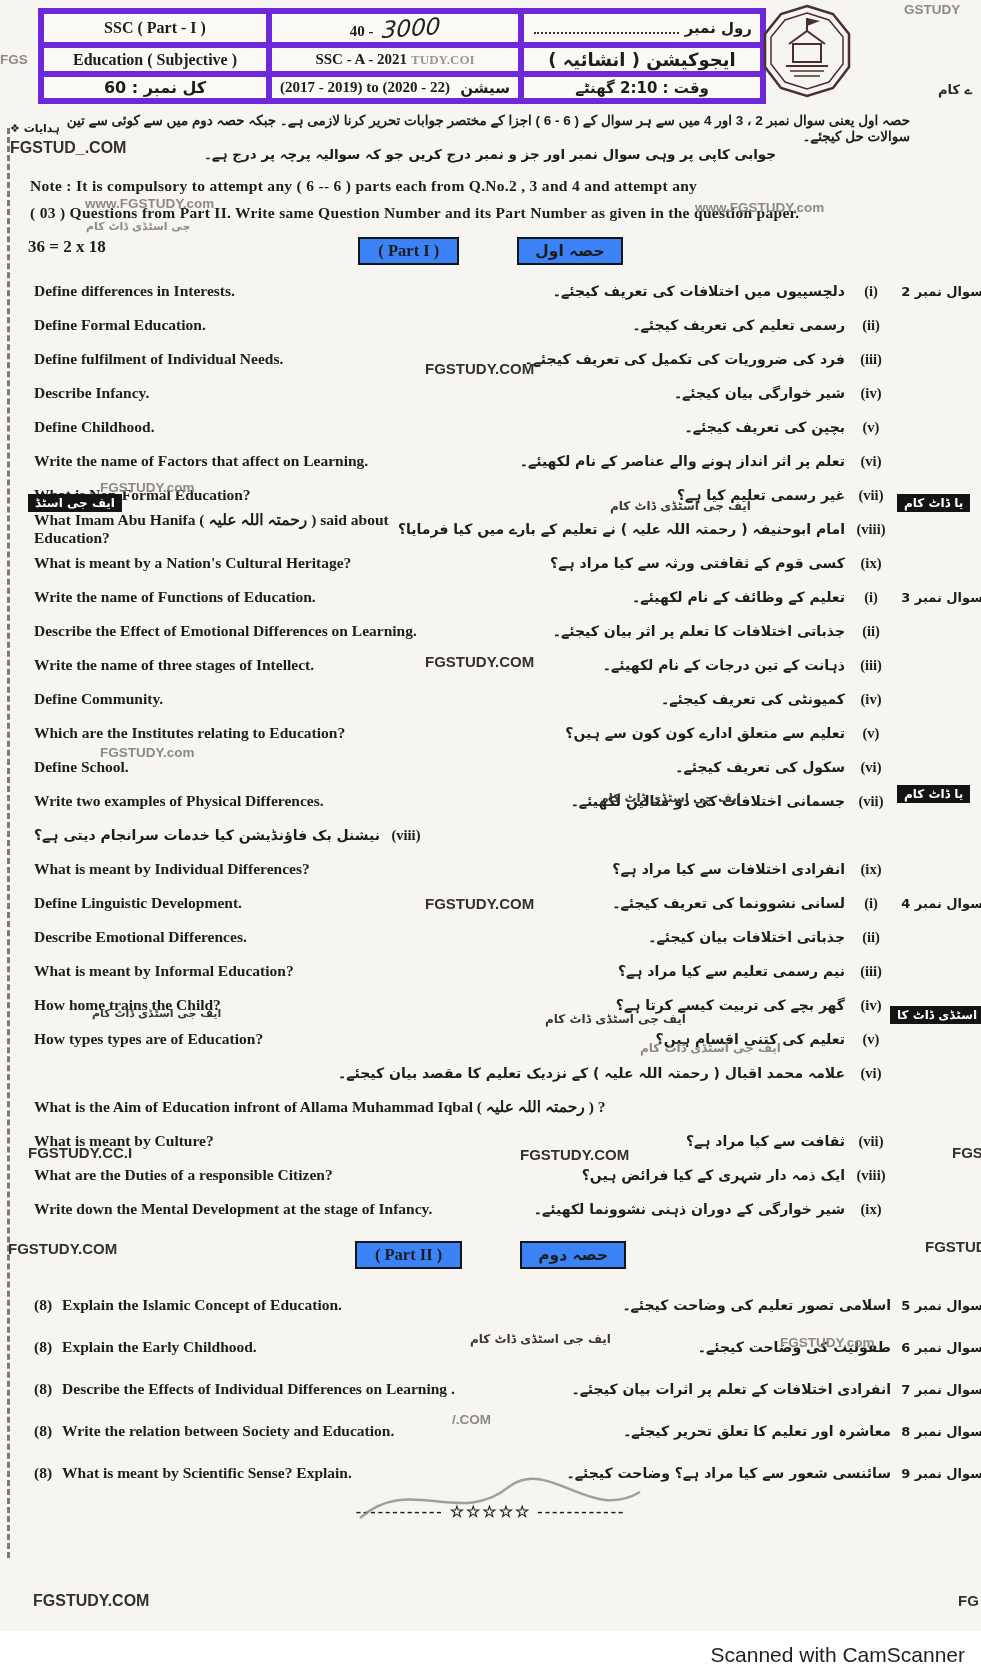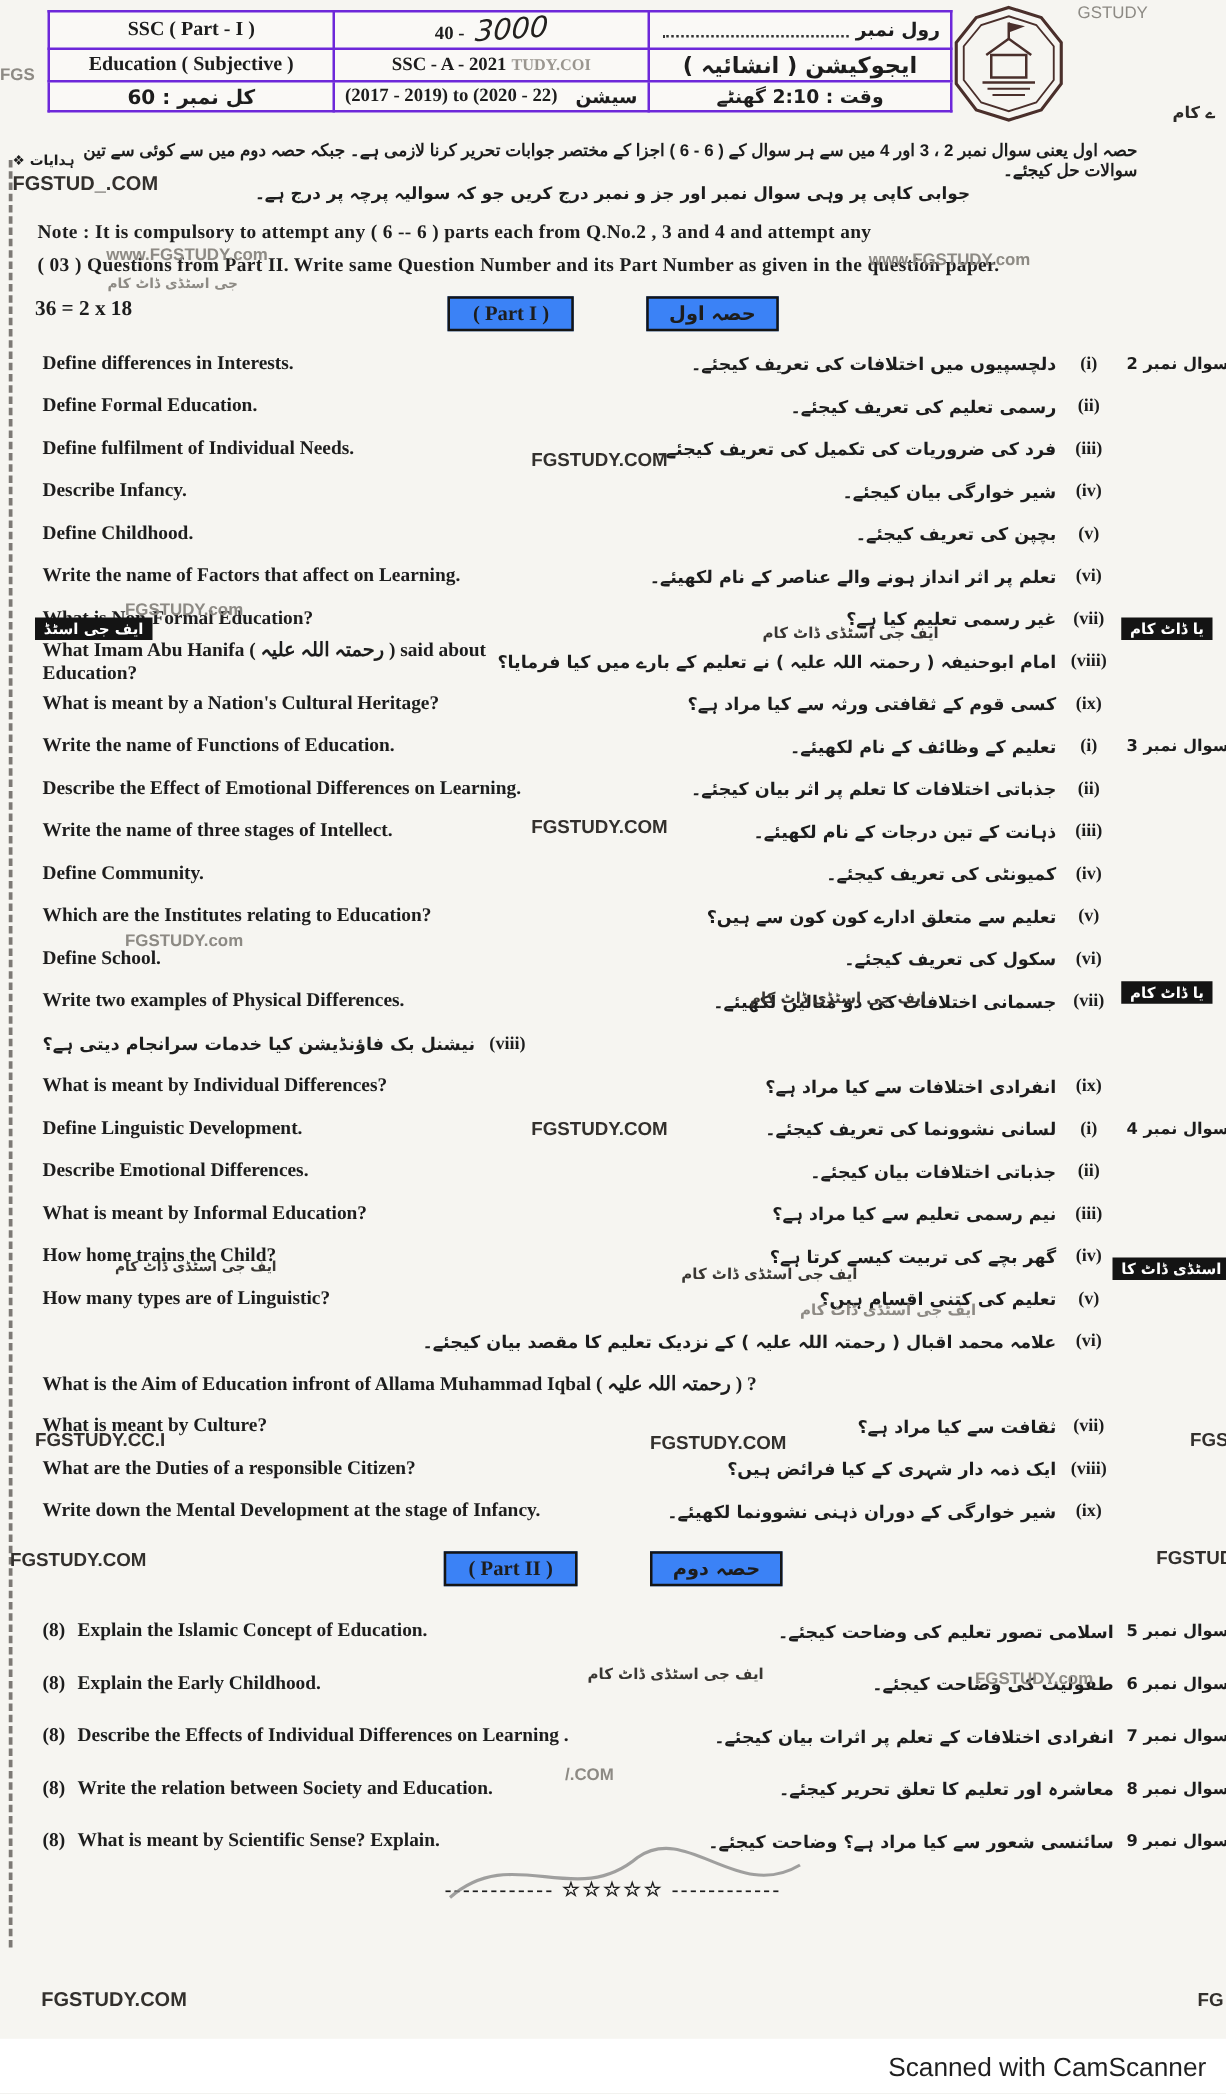--- a/index.html
+++ b/index.html
@@ -5,21 +5,21 @@
   *{margin:0;padding:0;box-sizing:border-box}
   html,body{background:#d8d6d2}
   body{font-family:"Liberation Serif",serif;color:#1d1d1d}
   .page{position:relative;width:981px;height:1675px;margin:0 auto;background:#f6f5f1;overflow:hidden}
 
   
   .fold-line{position:absolute;left:7px;top:128px;height:1430px;border-left:3px dashed #55504c;opacity:.75}
 
   
   .header-table{position:absolute;left:38px;top:8px;border-collapse:collapse;background:#faf9f6}
-  .header-table td{border:2px solid #6d28d9;height:24px;padding:1px 8px;vertical-align:middle;font-weight:bold}
+  .header-table td{border:6px solid #6d28d9;height:24px;padding:1px 8px;vertical-align:middle;font-weight:bold}
   .col1{width:228px;text-align:center;font-size:16px}
   .col2{width:252px;text-align:center;font-size:15px}
   .col3{width:242px;text-align:center;font-size:15px}
   .ur{font-family:"DejaVu Sans",sans-serif;direction:rtl}
   .roll{display:flex;align-items:flex-end}
   .roll .dots{flex:1;border-bottom:2px dotted #333;height:14px;margin:0 6px 3px 2px}
   .hand{font-family:"DejaVu Sans",sans-serif;font-style:italic;font-weight:500;font-size:23px;display:inline-block;transform:rotate(-4deg) skewX(-8deg);margin-left:8px;color:#23211f}
   .code-wm{color:#9a968f;font-weight:bold;font-size:13px;margin-left:4px}
   .session-cell{display:flex;justify-content:space-between;align-items:center}
   .subject-ur{font-size:18px;font-weight:bold}
@@ -67,21 +67,21 @@
   .wm-3{left:425px;top:360px}.wm-4{left:100px;top:480px}
   .wm-5{left:610px;top:499px}.wm-6{left:425px;top:653px}
   .wm-7{left:100px;top:745px}.wm-8{left:600px;top:791px}
   .wm-9{left:425px;top:895px}.wm-10{left:92px;top:1007px;font-size:11px}
   .wm-11{left:545px;top:1012px}.wm-12{left:640px;top:1041px}
   .wm-13{left:520px;top:1146px}.wm-14{left:28px;top:1144px}
   .wm-15{left:952px;top:1144px}.wm-16{left:8px;top:1240px}
   .wm-17{left:925px;top:1238px}.wm-18{left:470px;top:1332px}
   .wm-19{left:780px;top:1335px}.wm-20{left:33px;top:1592px;font-size:16px}
   .wm-21{left:958px;top:1592px}.wm-22{left:452px;top:1412px}
-  .wm-23{left:862px;top:2px;font-weight:normal}
+  .wm-23{left:904px;top:2px;font-weight:bold}
   .wm-24{left:0;top:52px;font-weight:bold}
   .wm-25{left:938px;top:82px;color:#2c2a28;font-size:13px}
   .wm-26{left:86px;top:220px;font-size:11px}
 
   .chip{position:absolute;background:#141414;color:#fff;font-family:"DejaVu Sans",sans-serif;direction:rtl;font-size:12px;font-weight:700;padding:2px 7px;white-space:nowrap}
   .chip-0{left:28px;top:494px}
   .chip-1{left:897px;top:494px}
   .chip-2{left:897px;top:785px}
   .chip-3{left:890px;top:1006px}
 
@@ -379,21 +379,21 @@
           <span class="q-en">How home trains the Child?</span>
         </span>
         <span class="q-right">
           <span class="q-ur" dir="rtl">گھر بچے کی تربیت کیسے کرتا ہے؟</span>
           <span class="q-num">(iv)</span>
           <span class="q-label" dir="rtl"></span>
         </span>
       </div>
       <div class="qrow">
         <span class="q-left">
-          <span class="q-en">How many types are of Linguistic?</span>
+          <span class="q-en">How types types are of Education?</span>
         </span>
         <span class="q-right">
           <span class="q-ur" dir="rtl">تعلیم کی کتنی اقسام ہیں؟</span>
           <span class="q-num">(v)</span>
           <span class="q-label" dir="rtl"></span>
         </span>
       </div>
       <div class="qrow">
         <span class="q-left">
           <span class="q-en"></span>

